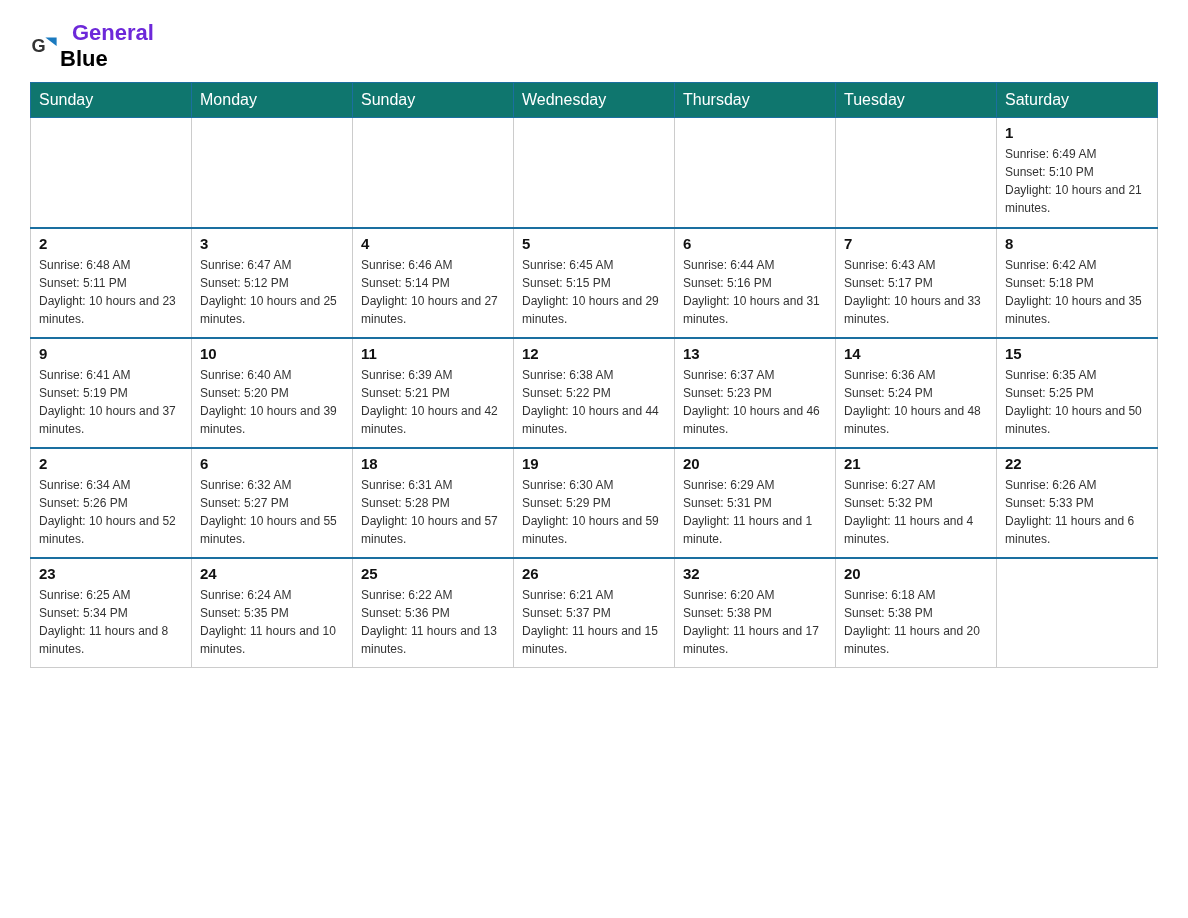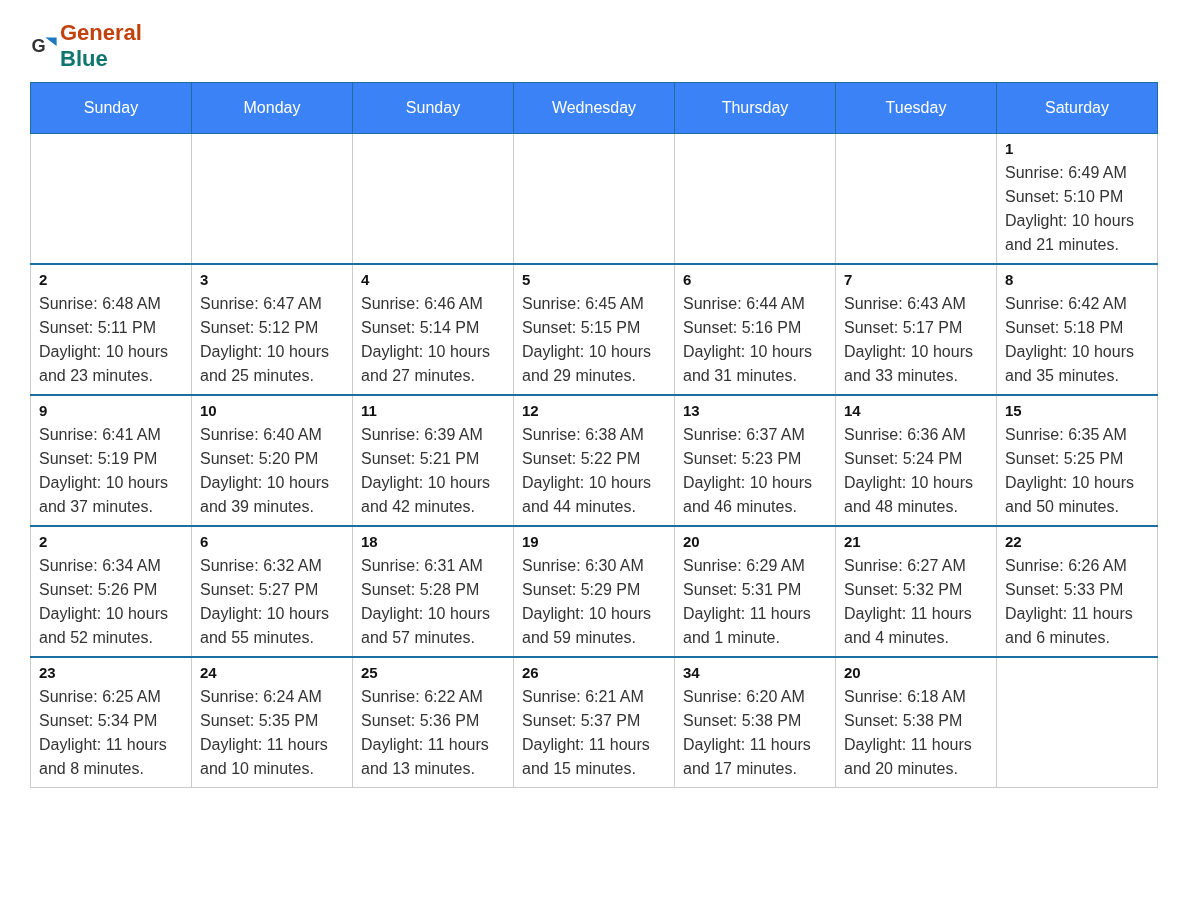--- a/index.html
+++ b/index.html
@@ -17,24 +17,25 @@
       margin-bottom: 10px;
     }
     .logo {
       display: flex;
       align-items: center;
       font-size: 22px;
       font-weight: bold;
       color: #333;
     }
     .logo-general {
-      color: #c2410c;
+      color: #6d28d9;
+      margin-left: 12px;
     }
     .logo-blue {
-      color: #0f766e;
+      color: #000000;
     }
     .logo-icon {
       width: 28px;
       height: 28px;
       margin-right: 2px;
     }
     .title-block {
       text-align: right;
     }
     .month-title {
@@ -47,26 +48,26 @@
       font-size: 20px;
       color: #444;
       margin-top: 4px;
     }
     .calendar {
       width: 100%;
       border-collapse: collapse;
       margin-top: 10px;
     }
     .calendar th {
-      background-color: #3b82f6;
+      background-color: #0f766e;
       color: #fff;
       font-size: 16px;
       font-weight: normal;
-      padding: 16px 8px;
-      text-align: center;
+      padding: 8px 8px;
+      text-align: left;
       border: 1px solid #1a6fa0;
     }
     .calendar td {
       vertical-align: top;
       border: 1px solid #ccc;
       padding: 6px 8px;
       width: calc(100% / 7);
       min-height: 100px;
       height: 110px;
       background: #fff;
@@ -74,21 +75,21 @@
     .calendar tr:first-child td {
       border-top: 1px solid #ccc;
     }
     .day-number {
       font-size: 15px;
       font-weight: bold;
       color: #111;
       margin-bottom: 4px;
     }
     .day-info {
-      font-size: 16px;
+      font-size: 12px;
       color: #333;
       line-height: 1.5;
     }
     .empty-cell {
       background: #f9f9f9;
     }
     .week-row td {
       border-top: 2px solid #1a6fa0;
     }
   </style>
@@ -238,21 +239,21 @@
         </td>
         <td>
           <div class="day-number">25</div>
           <div class="day-info">Sunrise: 6:22 AM<br>Sunset: 5:36 PM<br>Daylight: 11 hours and 13 minutes.</div>
         </td>
         <td>
           <div class="day-number">26</div>
           <div class="day-info">Sunrise: 6:21 AM<br>Sunset: 5:37 PM<br>Daylight: 11 hours and 15 minutes.</div>
         </td>
         <td>
-          <div class="day-number">34</div>
+          <div class="day-number">32</div>
           <div class="day-info">Sunrise: 6:20 AM<br>Sunset: 5:38 PM<br>Daylight: 11 hours and 17 minutes.</div>
         </td>
         <td>
           <div class="day-number">20</div>
           <div class="day-info">Sunrise: 6:18 AM<br>Sunset: 5:38 PM<br>Daylight: 11 hours and 20 minutes.</div>
         </td>
         <td class="empty-cell"></td>
       </tr>
     </tbody>
 </table>

